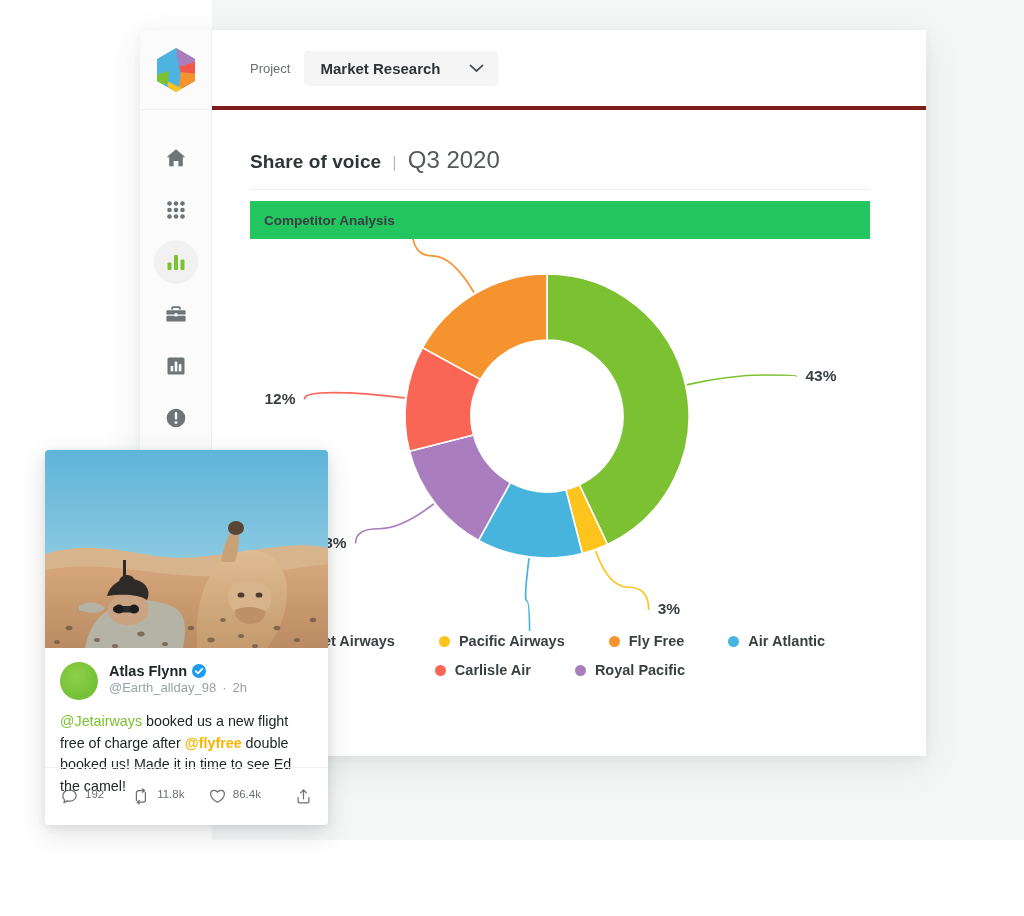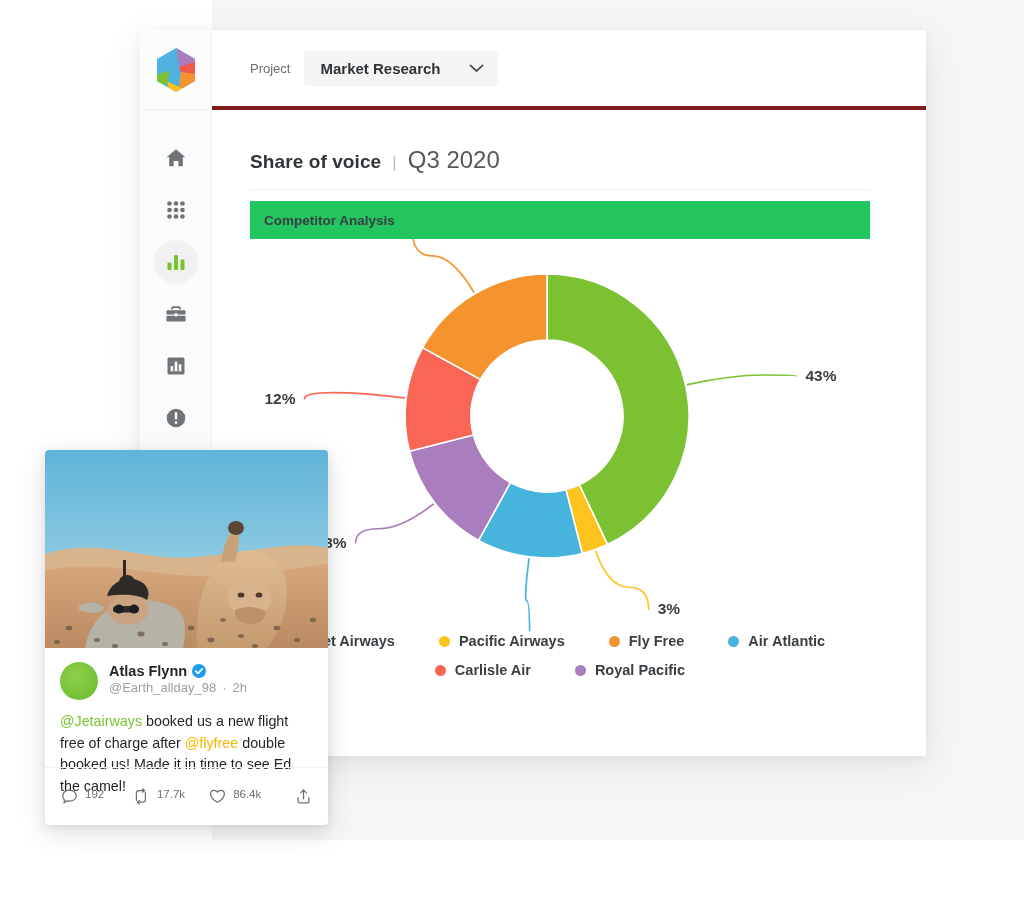--- a/index.html
+++ b/index.html
@@ -105,21 +105,21 @@
   .tw-nameline { display: flex; align-items: center; gap: 5px; }
   .tw-name { font-size: 14.5px; font-weight: bold; color: #21262a; }
   .tw-handle-line { display: flex; align-items: center; gap: 6px; margin-top: 1px; }
   .tw-handle { font-size: 13px; color: #9aa0a6; }
   .tw-dot { font-size: 13px; color: #9aa0a6; }
   .tw-time { font-size: 13px; color: #9aa0a6; }
   .tw-text {
     margin-top: 11px; font-size: 14.3px; line-height: 21.5px; color: #21262a;
   }
   .mention-green { color: #7cc132; }
-  .mention-yellow { color: #f7b500; }
+  .mention-yellow { color: #f7b500; font-weight: bold; }
   .tw-actions {
     position: absolute; left: 0; right: 0; bottom: 0; height: 58px;
     border-top: 1px solid #f0f0f0;
     display: flex; align-items: center; padding: 0 16px;
   }
   .tw-act { display: flex; align-items: flex-start; gap: 7px; }
   .tw-act .cnt { font-size: 11.5px; color: #6b6f72; }
   .sp1 { width: 46px; } .sp2 { width: 40px; } .sp3 { width: 56px; }
 </style>
 </head>
@@ -391,21 +391,21 @@
         <span class="cnt">192</span>
       </div>
       <div class="sp1"></div>
       <div class="tw-act">
         <svg width="18" height="17" viewBox="0 0 18 17" fill="none" stroke="#6b6f72" stroke-width="1.25" stroke-linecap="round" stroke-linejoin="round">
           <path d="M4.4 12.4 V4.8 A2.2 2.2 0 0 1 6.6 2.6 H12.4"></path>
           <path d="M10.4 .9 L12.6 2.6 L10.4 4.3"></path>
           <path d="M13.4 4.4 V12 A2.2 2.2 0 0 1 11.2 14.2 H5.4"></path>
           <path d="M7.4 12.5 L5.2 14.2 L7.4 15.9"></path>
         </svg>
-        <span class="cnt">17.7k</span>
+        <span class="cnt">11.8k</span>
       </div>
       <div class="sp2"></div>
       <div class="tw-act">
         <svg width="17" height="17" viewBox="0 0 17 17">
           <path d="M8.5 14.3 C8.5 14.3 1.6 10.3 1.6 5.9 C1.6 3.8 3.2 2.3 5.2 2.3 C6.6 2.3 7.8 3.1 8.5 4.2 C9.2 3.1 10.4 2.3 11.8 2.3 C13.8 2.3 15.4 3.8 15.4 5.9 C15.4 10.3 8.5 14.3 8.5 14.3 Z" fill="none" stroke="#6b6f72" stroke-width="1.25" stroke-linejoin="round"></path>
         </svg>
         <span class="cnt">86.4k</span>
       </div>
       <div class="sp3"></div>
       <div class="tw-act">

